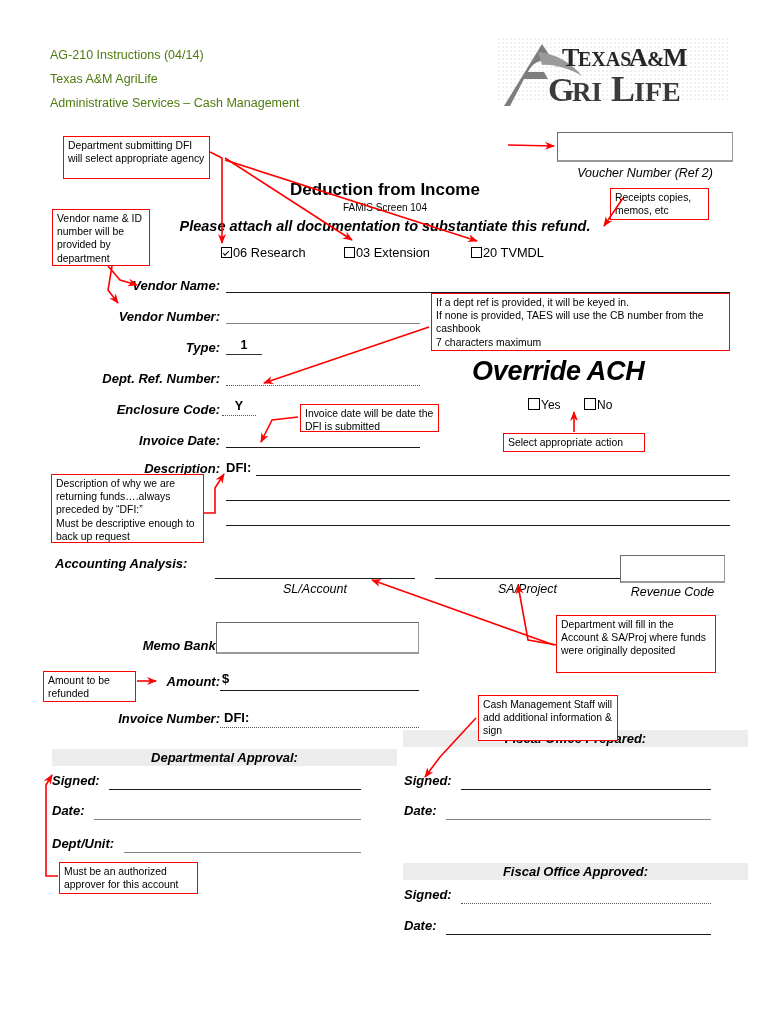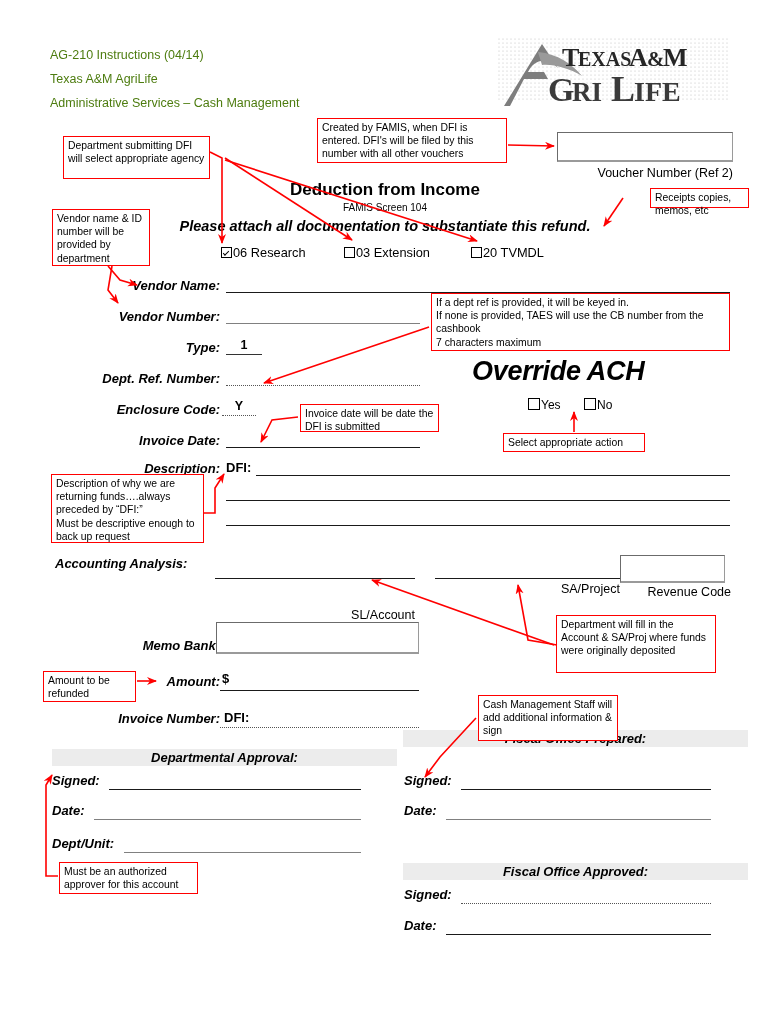--- a/index.html
+++ b/index.html
@@ -121,21 +121,22 @@
   .entry-box {
     border: 1px solid #6b6b6b;
     border-right-color: #9a9a9a;
     border-bottom: 2px solid #9a9a9a;
     background: #fff;
     box-sizing: border-box;
   }
 
   .caption {
     font-size: 12.5px;
-    text-align: right;
+    font-style: italic;
+    text-align: center;
     white-space: nowrap;
   }
 
   
   .secbar {
     background: #ececec;
     font-size: 13px;
     font-weight: bold;
     font-style: italic;
     text-align: center;
@@ -249,21 +250,21 @@
 
   <div class="abs flabel" style="left:70px; top:461px; width:150px;">Description:</div>
   <div class="abs fvalue" style="left:226px; top:460px;">DFI:</div>
   <div class="abs rule" style="left:256px; top:475px; width:474px;"></div>
   <div class="abs rule" style="left:226px; top:500px; width:504px;"></div>
   <div class="abs rule" style="left:226px; top:525px; width:504px;"></div>
 
   <div class="abs flabel" style="left:55px; top:556px; width:140px; text-align:left;">Accounting Analysis:</div>
 
   <div class="abs rule" style="left:215px; top:578px; width:200px;"></div>
-  <div class="abs caption" style="left:215px; top:582px; width:200px;margin-top:26px;">SL/Account</div>
+  <div class="abs caption" style="left:215px; top:582px; width:200px;">SL/Account</div>
 
   <div class="abs rule" style="left:435px; top:578px; width:185px;"></div>
   <div class="abs caption" style="left:435px; top:582px; width:185px;">SA/Project</div>
 
   <div class="abs entry-box" style="left:620px; top:555px; width:105px; height:28px;"></div>
   <div class="abs caption" style="left:614px; top:585px; width:117px;">Revenue Code</div>
 
   <div class="abs flabel" style="left:80px; top:638px; width:140px;">Memo Bank:</div>
   <div class="abs entry-box" style="left:216px; top:622px; width:203px; height:32px;"></div>
 
@@ -294,25 +295,24 @@
 
   <div class="abs secbar" style="left:403px; top:863px; width:345px; height:17px;text-align:center;">Fiscal Office Approved:</div>
   <div class="abs siglabel" style="left:404px; top:887px;">Signed:</div>
   <div class="abs rule-dot" style="left:461px; top:903px; width:250px;"></div>
 
   <div class="abs siglabel" style="left:404px; top:918px;">Date:</div>
   <div class="abs rule" style="left:446px; top:934px; width:265px;"></div>
 
   <div class="abs callout" style="left:63px; top:136px; width:147px; height:43px;">Department submitting DFI will select appropriate agency</div>
 
-  <div class="abs callout" style="left:317px; top:118px; width:190px; height:45px;">Created by FAMIS, when DFI is entered.  DFI's will be filed by this number with all other vouchers</div>
 
   <div class="abs callout" style="left:52px; top:209px; width:98px; height:57px;">Vendor name &amp; ID number will be provided by department</div>
 
-  <div class="abs callout" style="left:650px; top:188px; width:99px; height:20px;">Receipts copies, memos, etc</div>
+  <div class="abs callout" style="left:610px; top:188px; width:99px; height:32px;">Receipts copies, memos, etc</div>
 
   <div class="abs callout" style="left:431px; top:293px; width:299px; height:58px; white-space:pre-line;">If a dept ref is provided, it will be keyed in.
 If none is provided, TAES will use the CB number from the cashbook
 7 characters maximum</div>
 
   <div class="abs callout" style="left:300px; top:404px; width:139px; height:28px;">Invoice date will be date the DFI is submitted</div>
 
   <div class="abs callout" style="left:503px; top:433px; width:142px; height:19px; line-height:14px;">Select appropriate action</div>
 
   <div class="abs callout" style="left:51px; top:474px; width:153px; height:69px; white-space:pre-line;">Description of why we are returning funds….always preceded by “DFI:”

